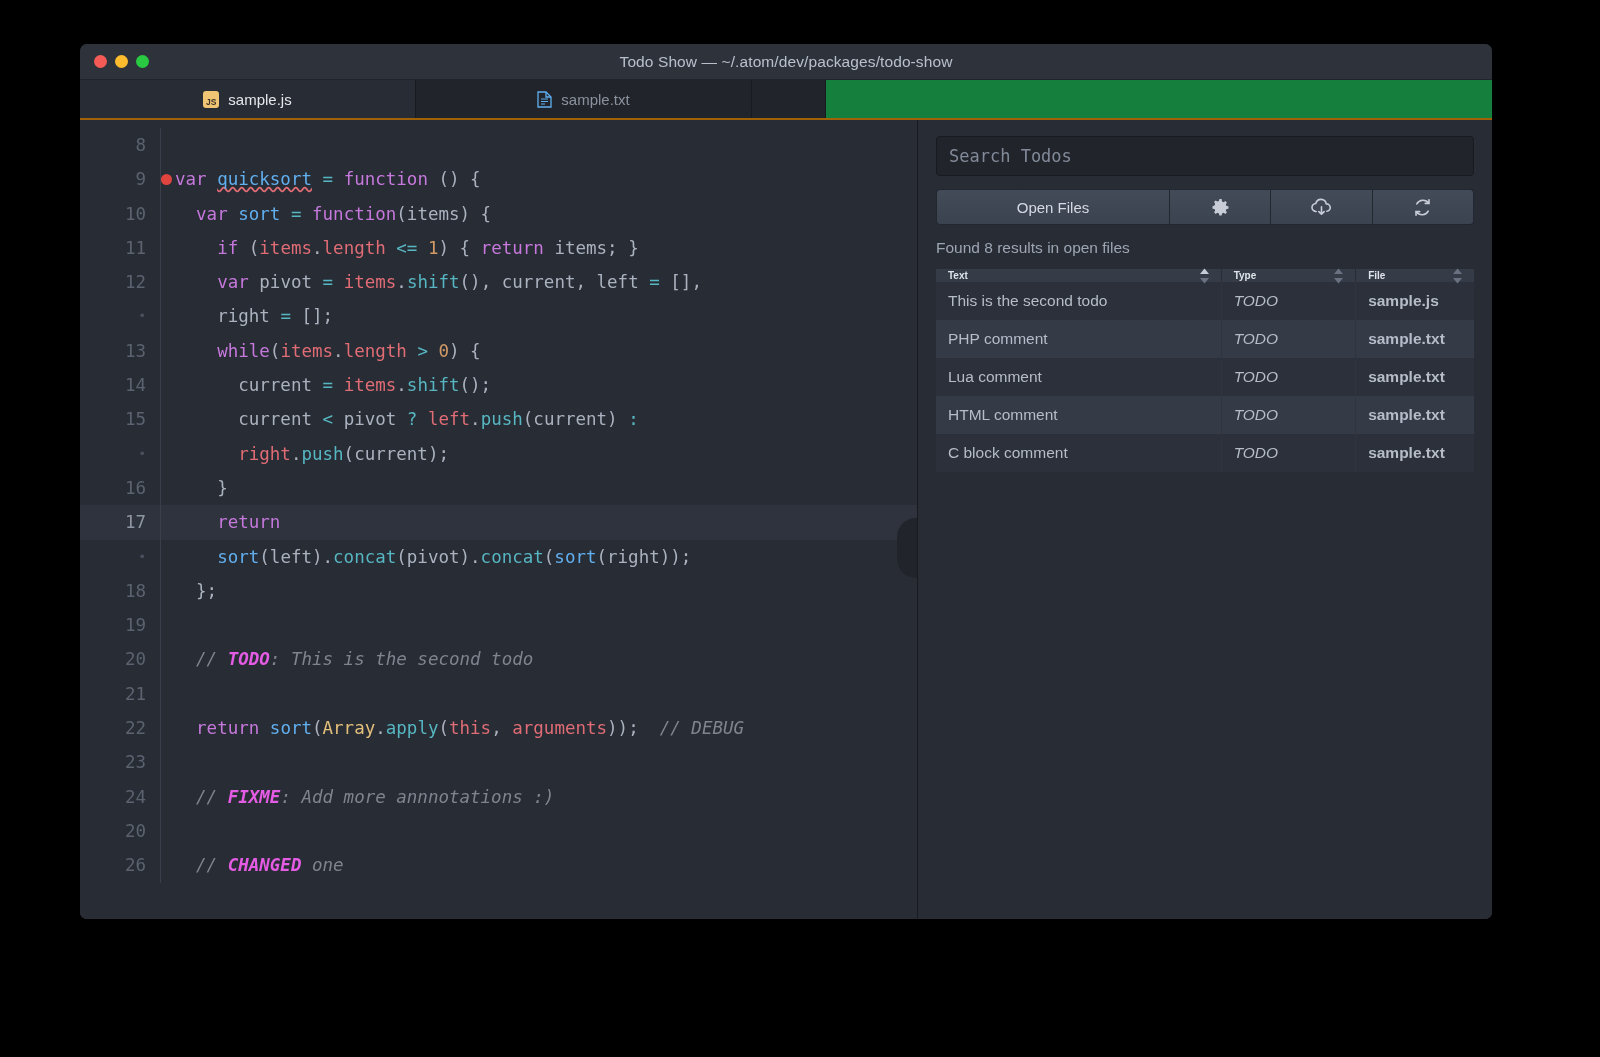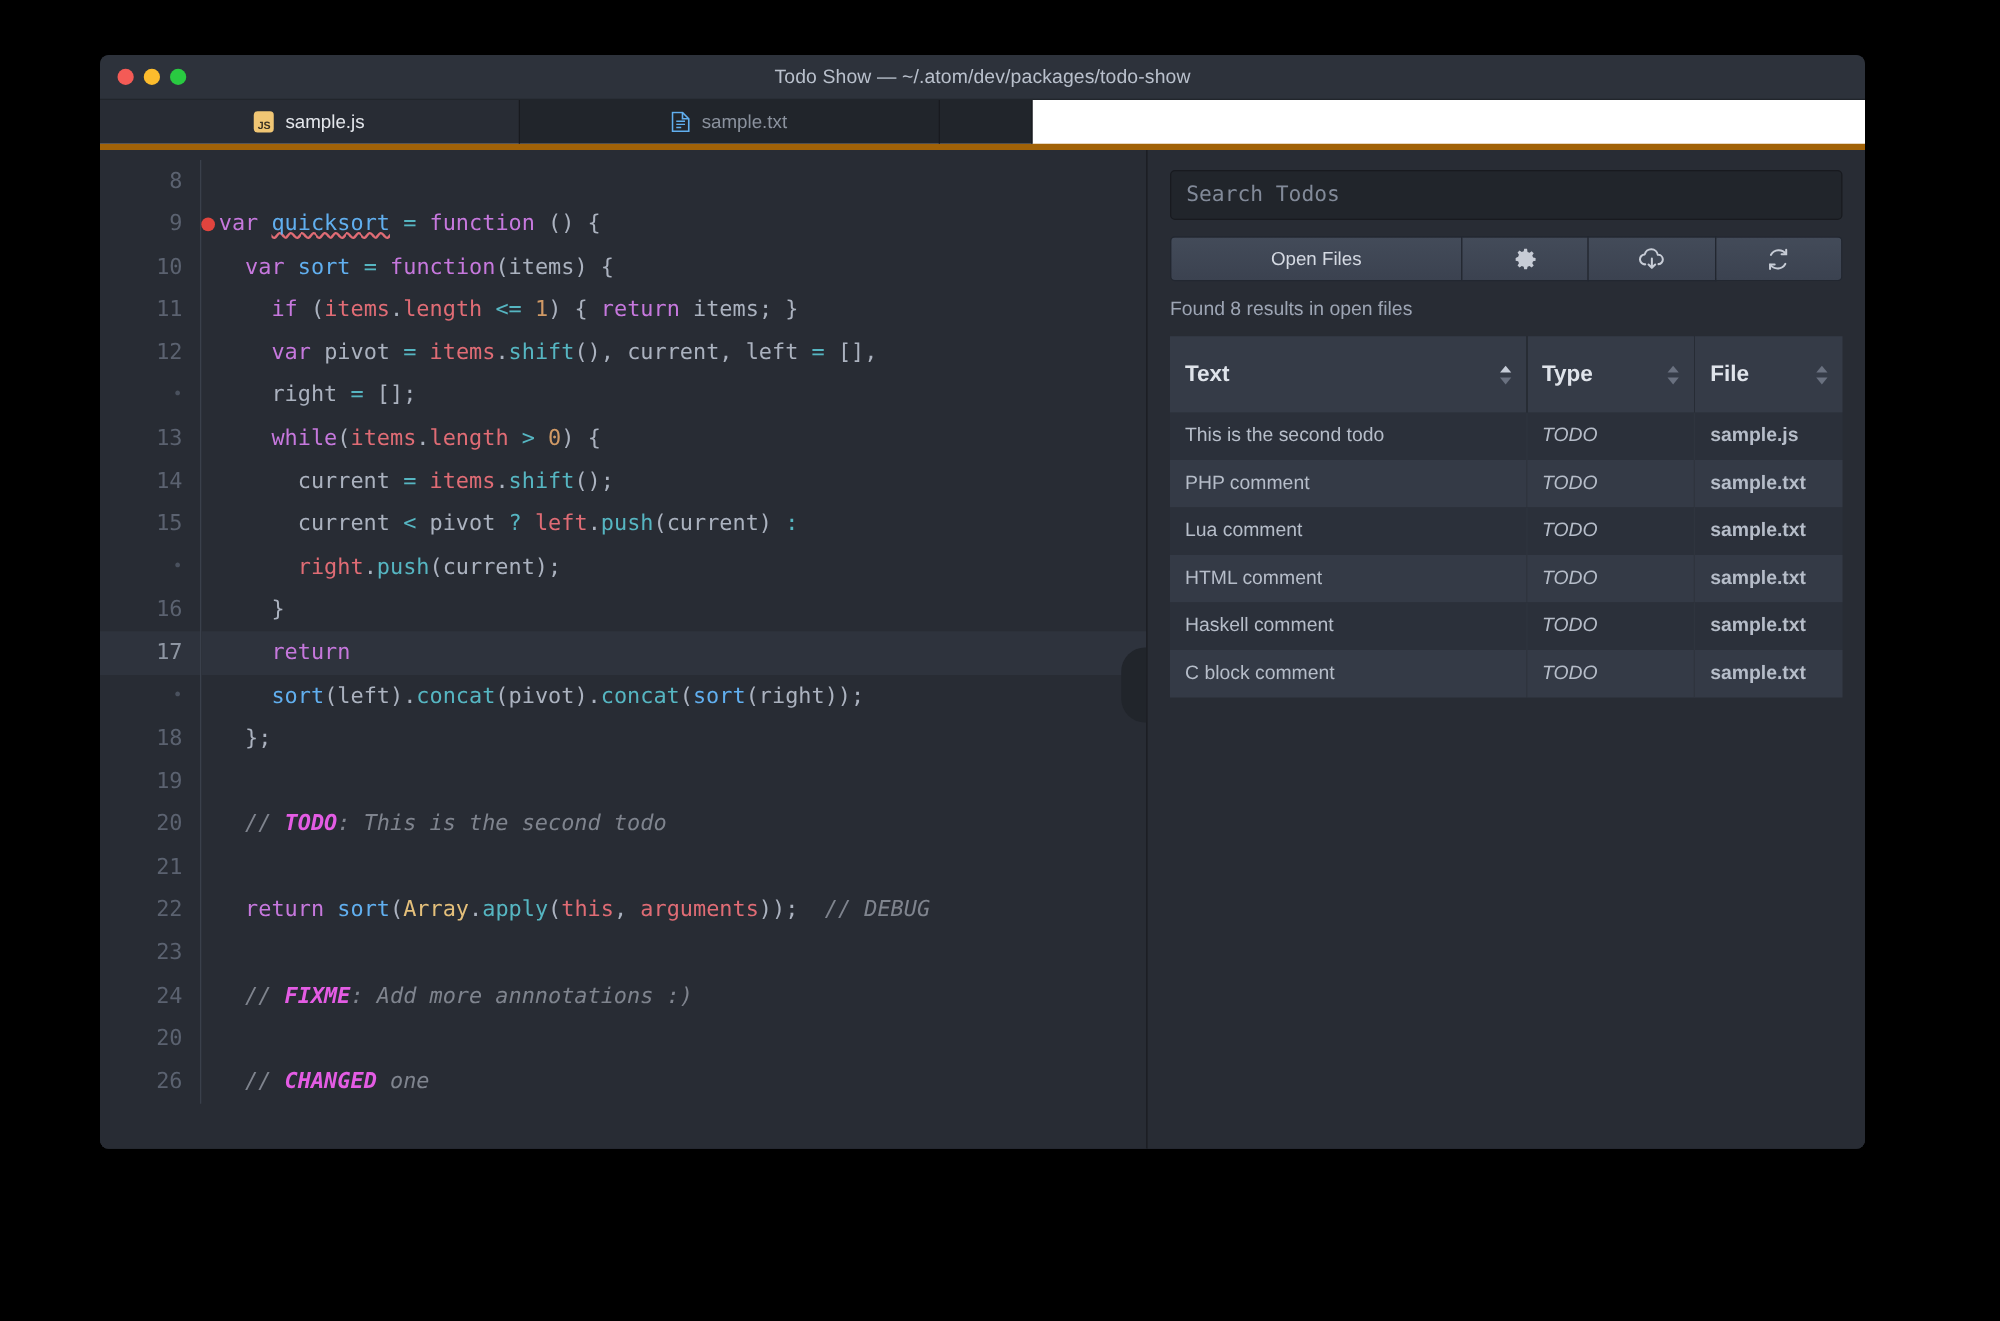--- a/index.html
+++ b/index.html
@@ -42,22 +42,22 @@
   .dot.green { background: #29ca41; }
   .title-text {
     position: absolute; left: 0; right: 0; text-align: center;
     font-size: 15.5px; color: #b9c0cc; letter-spacing: 0.1px;
     pointer-events: none;
   }
 
   
   .tabbar {
     display: flex; height: 40px;
-    background: #ffffff;
-    border-bottom: 5px solid #a16207;
+    background: #15803d;
+    border-bottom: 2px solid #a16207;
   }
   .tab {
     display: flex; align-items: center; justify-content: center;
     gap: 9px;
     font-size: 15px;
     color: #8b929e;
     border-right: 1px solid #181a1f;
     position: relative;
   }
   .tab.js   { width: 336px; background: #282c34; color: #e4e7ec; }
@@ -209,24 +209,24 @@
 
   table.todos {
     width: 100%;
     margin-top: 12px;
     border-collapse: collapse;
     table-layout: fixed;
   }
   table.todos th {
     background: #353b47;
     color: #dfe3ea;
-    font-size: 18px;
+    font-size: 10px;
     font-weight: bold;
     text-align: left;
-    padding: 20px 12px;
+    padding: 1px 12px;
     border-right: 1px solid #272c35;
     position: relative;
   }
   table.todos th:last-child { border-right: none; }
   .sorter {
     position: absolute; right: 11px; top: 50%;
     transform: translateY(-50%);
     width: 11px; height: 18px;
   }
   table.todos td {
@@ -444,25 +444,20 @@
               <td class="col-text">Lua comment</td>
               <td class="col-type">TODO</td>
               <td class="col-file">sample.txt</td>
             </tr>
             <tr>
               <td class="col-text">HTML comment</td>
               <td class="col-type">TODO</td>
               <td class="col-file">sample.txt</td>
             </tr>
             <tr>
-              <td class="col-text">Haskell comment</td>
-              <td class="col-type">TODO</td>
-              <td class="col-file">sample.txt</td>
-            </tr>
-            <tr>
               <td class="col-text">C block comment</td>
               <td class="col-type">TODO</td>
               <td class="col-file">sample.txt</td>
             </tr>
           </tbody>
         </table>
 
       </div>
     </div>
   </div>

